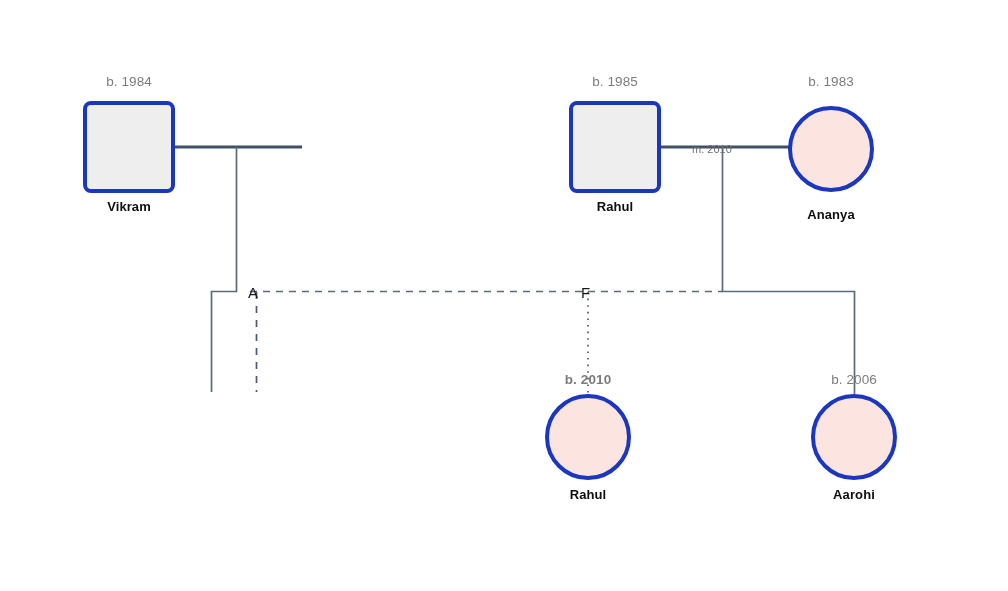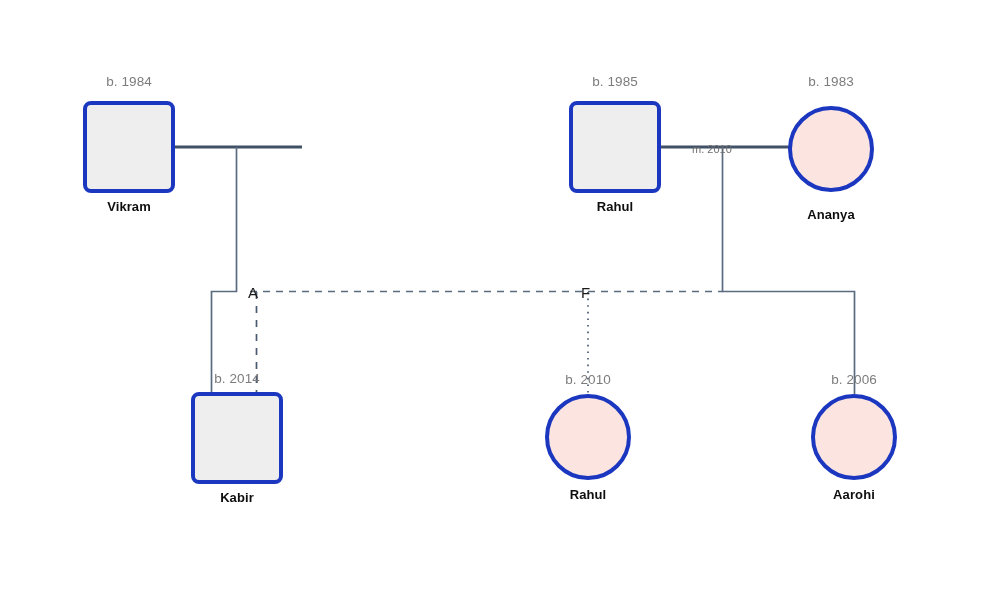--- a/index.html
+++ b/index.html
@@ -117,29 +117,24 @@
     <div class="node-birth" style="left:46px; top:-27px; transform:translateX(-50%);">b. 1985</div>
     <div class="node-name" style="left:46px; top:98px; transform:translateX(-50%);">Rahul</div>
   </div>
 
   <div class="node" style="left:788px; top:106px; width:86px; height:86px;">
     <div class="node-shape female"></div>
     <div class="node-birth" style="left:43px; top:-32px; transform:translateX(-50%);">b. 1983</div>
     <div class="node-name" style="left:43px; top:93px; transform:translateX(-50%);margin-top:8px;">Ananya</div>
   </div>
 
-  <div class="node" style="left:191px; top:392px; width:92px; height:92px;">
-    <div class="node-shape male"></div>
-    <div class="node-birth" style="left:46px; top:-21px; transform:translateX(-50%);">b. 2014</div>
-    <div class="node-name" style="left:46px; top:98px; transform:translateX(-50%);">Kabir</div>
-  </div>
 
   <div class="node" style="left:545px; top:394px; width:86px; height:86px;">
     <div class="node-shape female"></div>
-    <div class="node-birth" style="left:43px; top:-22px; transform:translateX(-50%);">b. 2010</div>
+    <div class="node-birth" style="left:43px; top:-22px; transform:translateX(-50%);font-weight:bold;">b. 2010</div>
     <div class="node-name" style="left:43px; top:93px; transform:translateX(-50%);">Rahul</div>
   </div>
 
   <div class="node" style="left:811px; top:394px; width:86px; height:86px;">
     <div class="node-shape female"></div>
     <div class="node-birth" style="left:43px; top:-22px; transform:translateX(-50%);">b. 2006</div>
     <div class="node-name" style="left:43px; top:93px; transform:translateX(-50%);text-align:center;">Aarohi</div>
   </div>
 
 </div>

